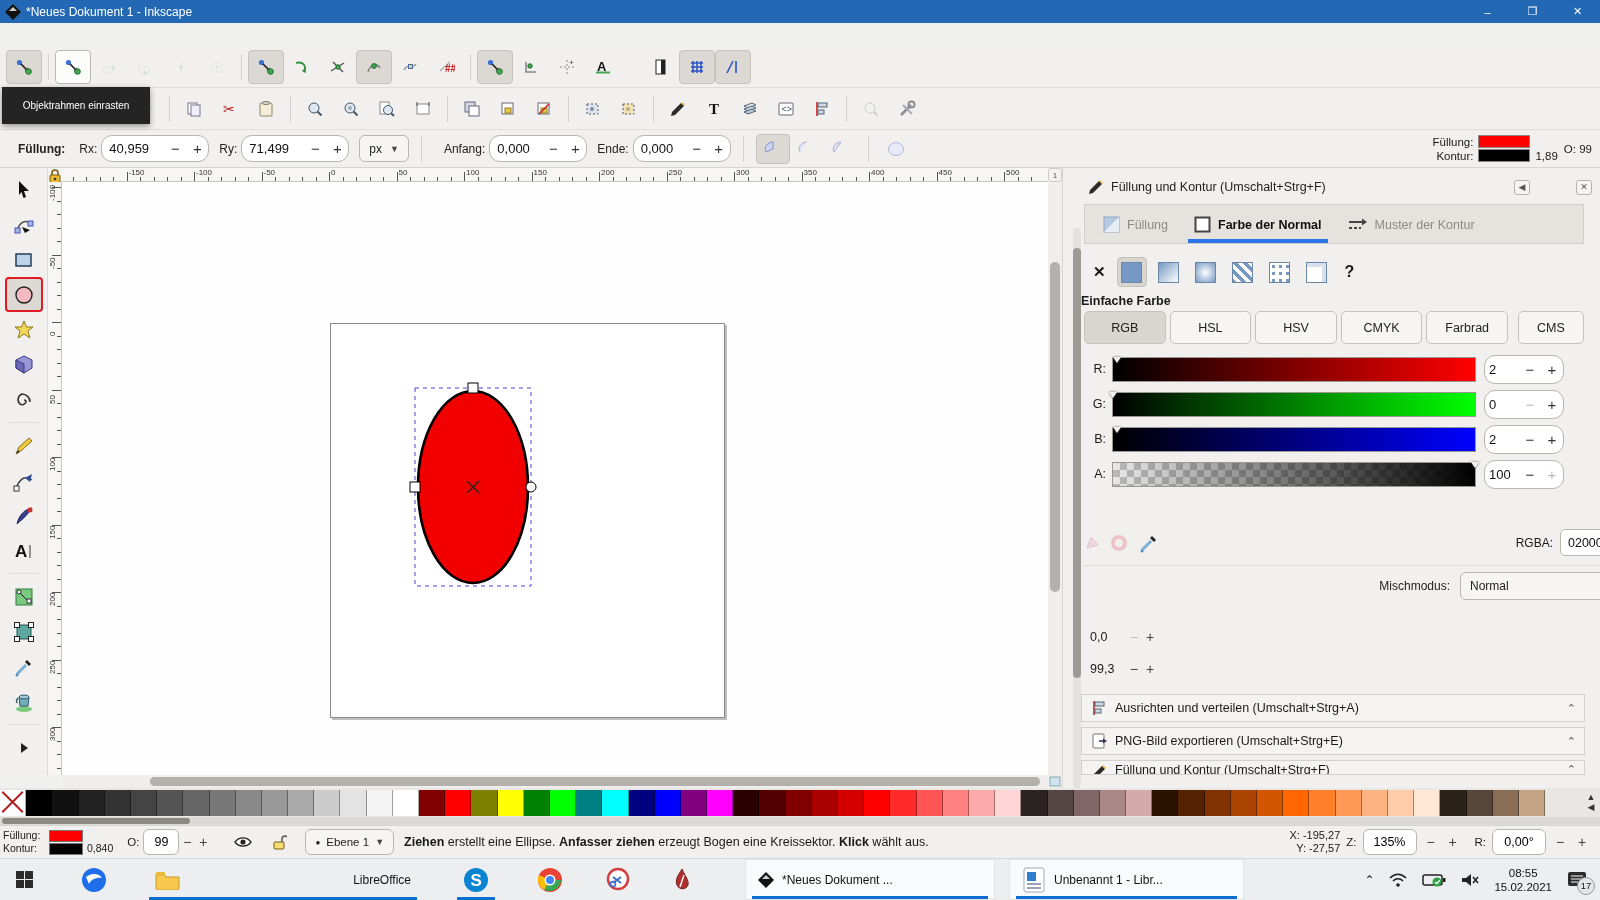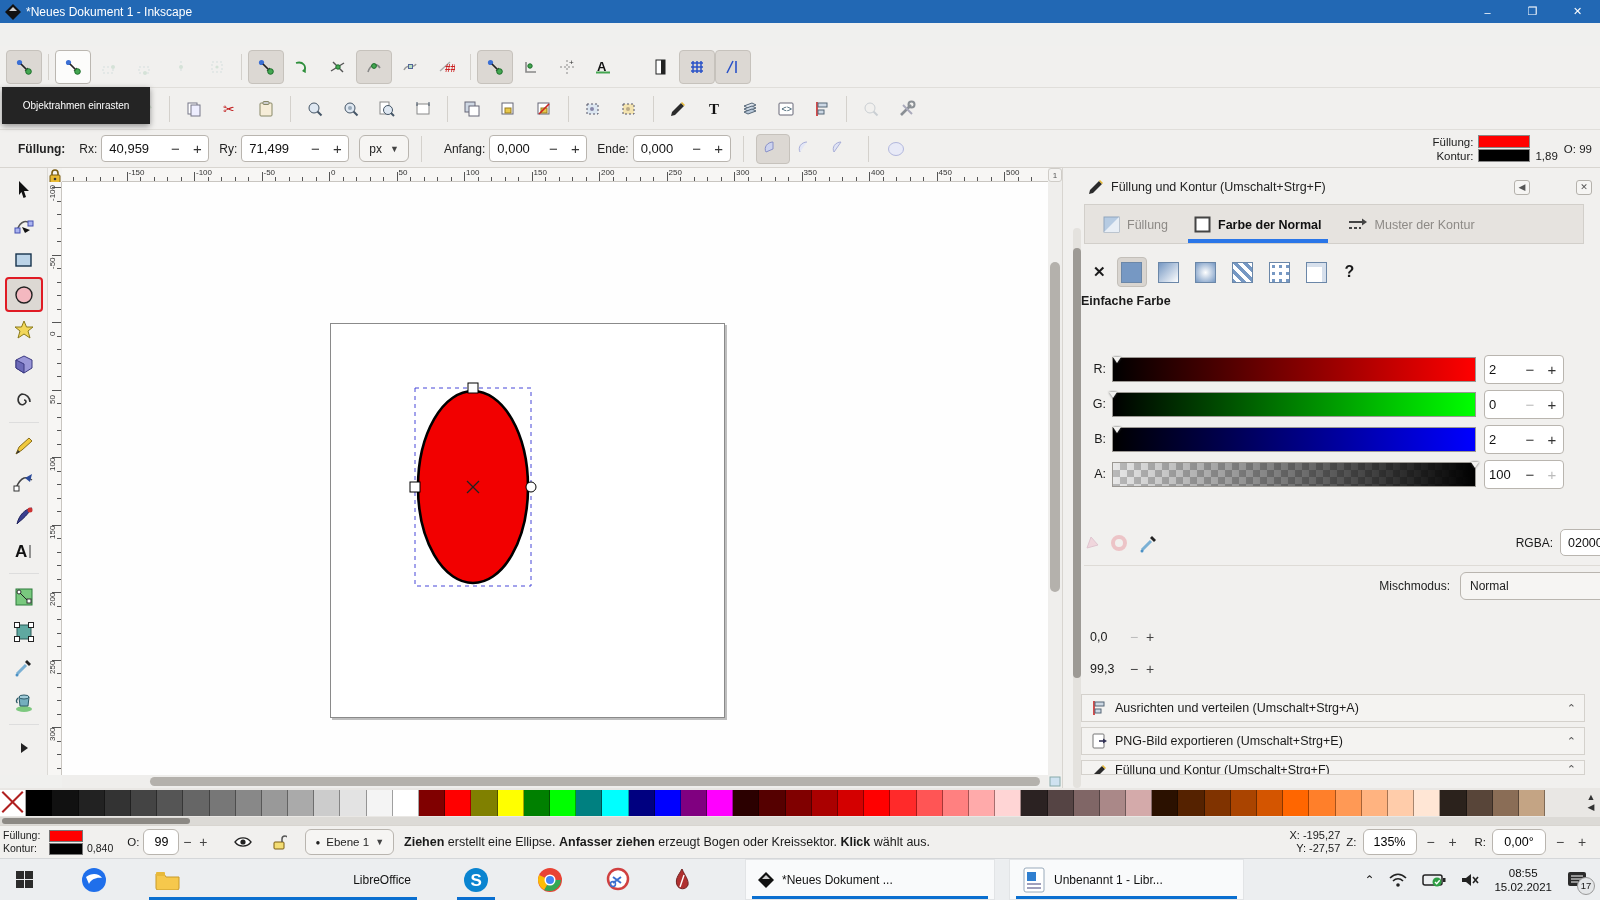--- a/index.html
+++ b/index.html
@@ -34,21 +34,21 @@
   .tbtn.disabled { opacity:.32; }
   .tsep { width:1px; height:26px; background:#d4d1cc; margin:0 6px; flex:none; }
   .tgap { width:22px; flex:none; }
 
   
   #ctrlbar { left:0; top:130px; width:1600px; height:38px; background:#f1f0ee; display:flex;
              align-items:center; padding-left:8px; border-bottom:1px solid #d8d5d0; }
   .ctl-label { margin:0 4px 0 10px; color:#222; }
   .bold { font-weight:bold; }
   .spin { display:inline-flex; align-items:center; background:#fff; border:1px solid #b9b5af;
-          border-radius:4px; height:27px; overflow:hidden; }
+          border-radius:11px; height:27px; overflow:hidden; }
   .spin input { border:none; outline:none; font:13px "Liberation Sans",sans-serif; padding:0 7px;
                 width:62px; background:transparent; color:#111; }
   .spin .sb { width:22px; text-align:center; font-size:15px; color:#333; line-height:25px; }
   .spin .sb.dim { color:#bbb; }
   .dd { display:inline-flex; align-items:center; gap:8px; background:#f6f5f3; border:1px solid #b9b5af;
         border-radius:6px; height:27px; padding:0 9px; color:#222; }
   .arcbtn { width:34px; height:30px; border-radius:4px; display:flex; align-items:center;
             justify-content:center; border:1px solid transparent; }
   .arcbtn.pressed { background:#dcd8d3; border-color:#c6c2bc; }
   #fs-indicator { margin-left:auto; margin-right:8px; display:flex; align-items:center; gap:6px; }
@@ -936,20 +936,28 @@
           <span class="paint-sq" style="background:radial-gradient(circle 2px,#7698c3 90%,#fff 100%);background-size:7px 7px;background-color:#fff"></span>
         </span>
       <span class="paintbtn">
           <span class="paint-sq" style="background:#fff;box-shadow:inset -4px 4px 0 #d7e0ec"></span>
         </span>
       <span style="font-weight:bold;font-size:16px;margin-left:6px">?</span>
     </div>
 
     <div id="flat-label">Einfache Farbe</div>
 
+    <div id="cspace">
+      <span class="csbtn pressed">RGB</span>
+      <span class="csbtn">HSL</span>
+      <span class="csbtn">HSV</span>
+      <span class="csbtn">CMYK</span>
+      <span class="csbtn">Farbrad</span>
+      <span class="csbtn cms">CMS</span>
+    </div>
 
     <div class="srow" style="top:186px">
       <span class="slabel">R:</span>
       <span class="sbar" style="background: linear-gradient(to right, rgb(0, 0, 0), rgb(255, 0, 0));">
           <span class="marker" style="left: calc(1% - 4px);"></span>
         </span>
       <span class="spin">
         <input readonly="" value="2" style="">
         <span class="sb">−</span>
           <span class="sb">+</span>
@@ -1162,21 +1170,21 @@
         <svg width="16" height="18" viewBox="0 0 16 18">
           <rect x="3" y="9" width="10" height="7" rx="1" fill="#f3dd74" stroke="#7a5c10"></rect>
           <path d="M11 9 V6 a3 3 0 0 1 6 0" fill="none" stroke="#555" stroke-width="1.5"></path>
         </svg>
       </span>
     <span class="dd" style="margin-left:18px;height:26px;gap:6px">
       <span style="font-size:8px">●</span>
       <span>Ebene 1</span>
       <span style="font-size:9px;color:#444">▼</span>
     </span>
-    <span id="status-msg"><b>Ziehen</b><span> erstellt eine Ellipse. </span><b>Anfasser ziehen</b><span> erzeugt Bogen oder Kreissektor. </span><b>Klick</b><span> wählt aus.</span></span>
+    <span id="status-msg"><b>Ziehen</b><span> erstellt eine Ellipse. </span><b>Anfasser ziehen</b><span> erzeugt Bogen eine Kreissektor. </span><b>Klick</b><span> wählt aus.</span></span>
     <div id="status-right">
       <div id="xy">
         <div><span>X:</span> <span>-195,27</span></div>
         <div><span>Y:</span> <span>-27,57</span></div>
       </div>
       <span>Z:</span>
       <span class="sspin">
         <input readonly="" value="135%" style="">
       </span>
       <span class="tinyb">−</span>

